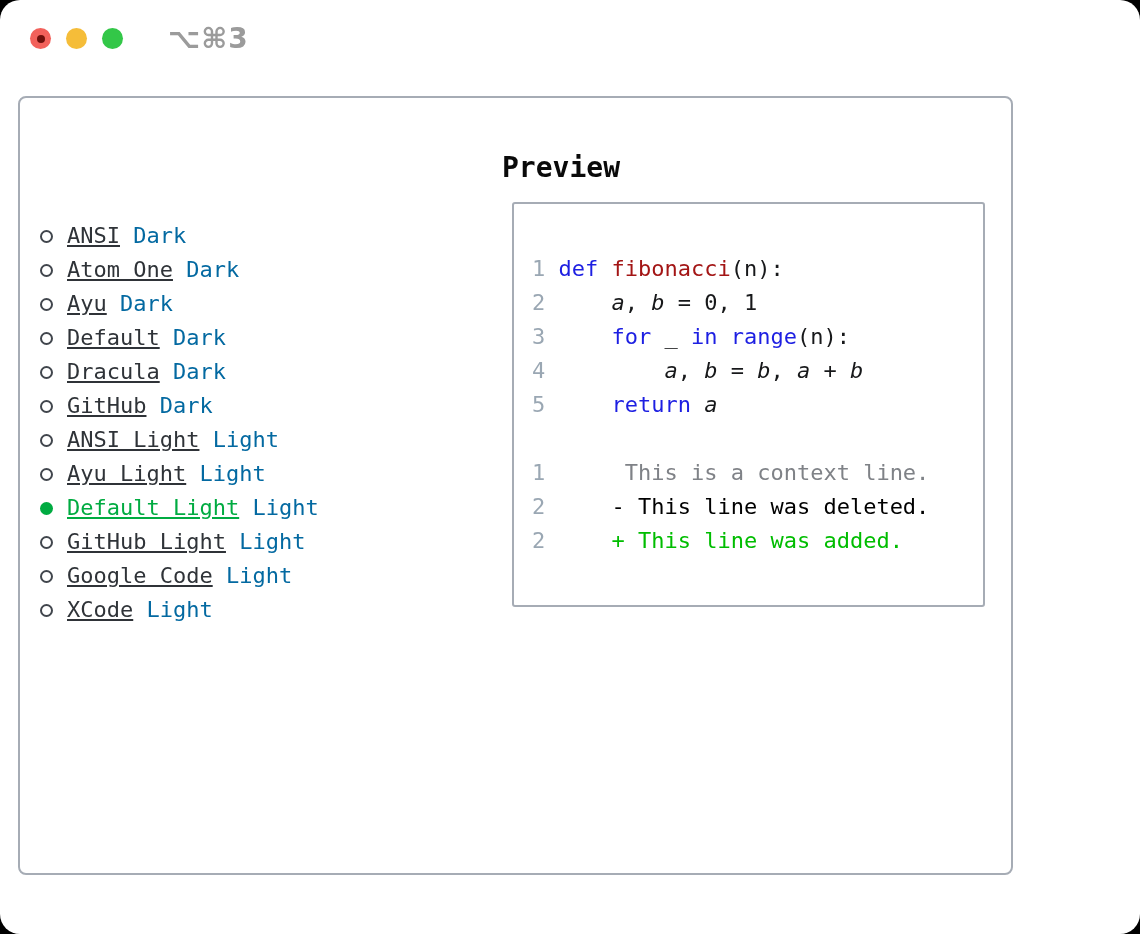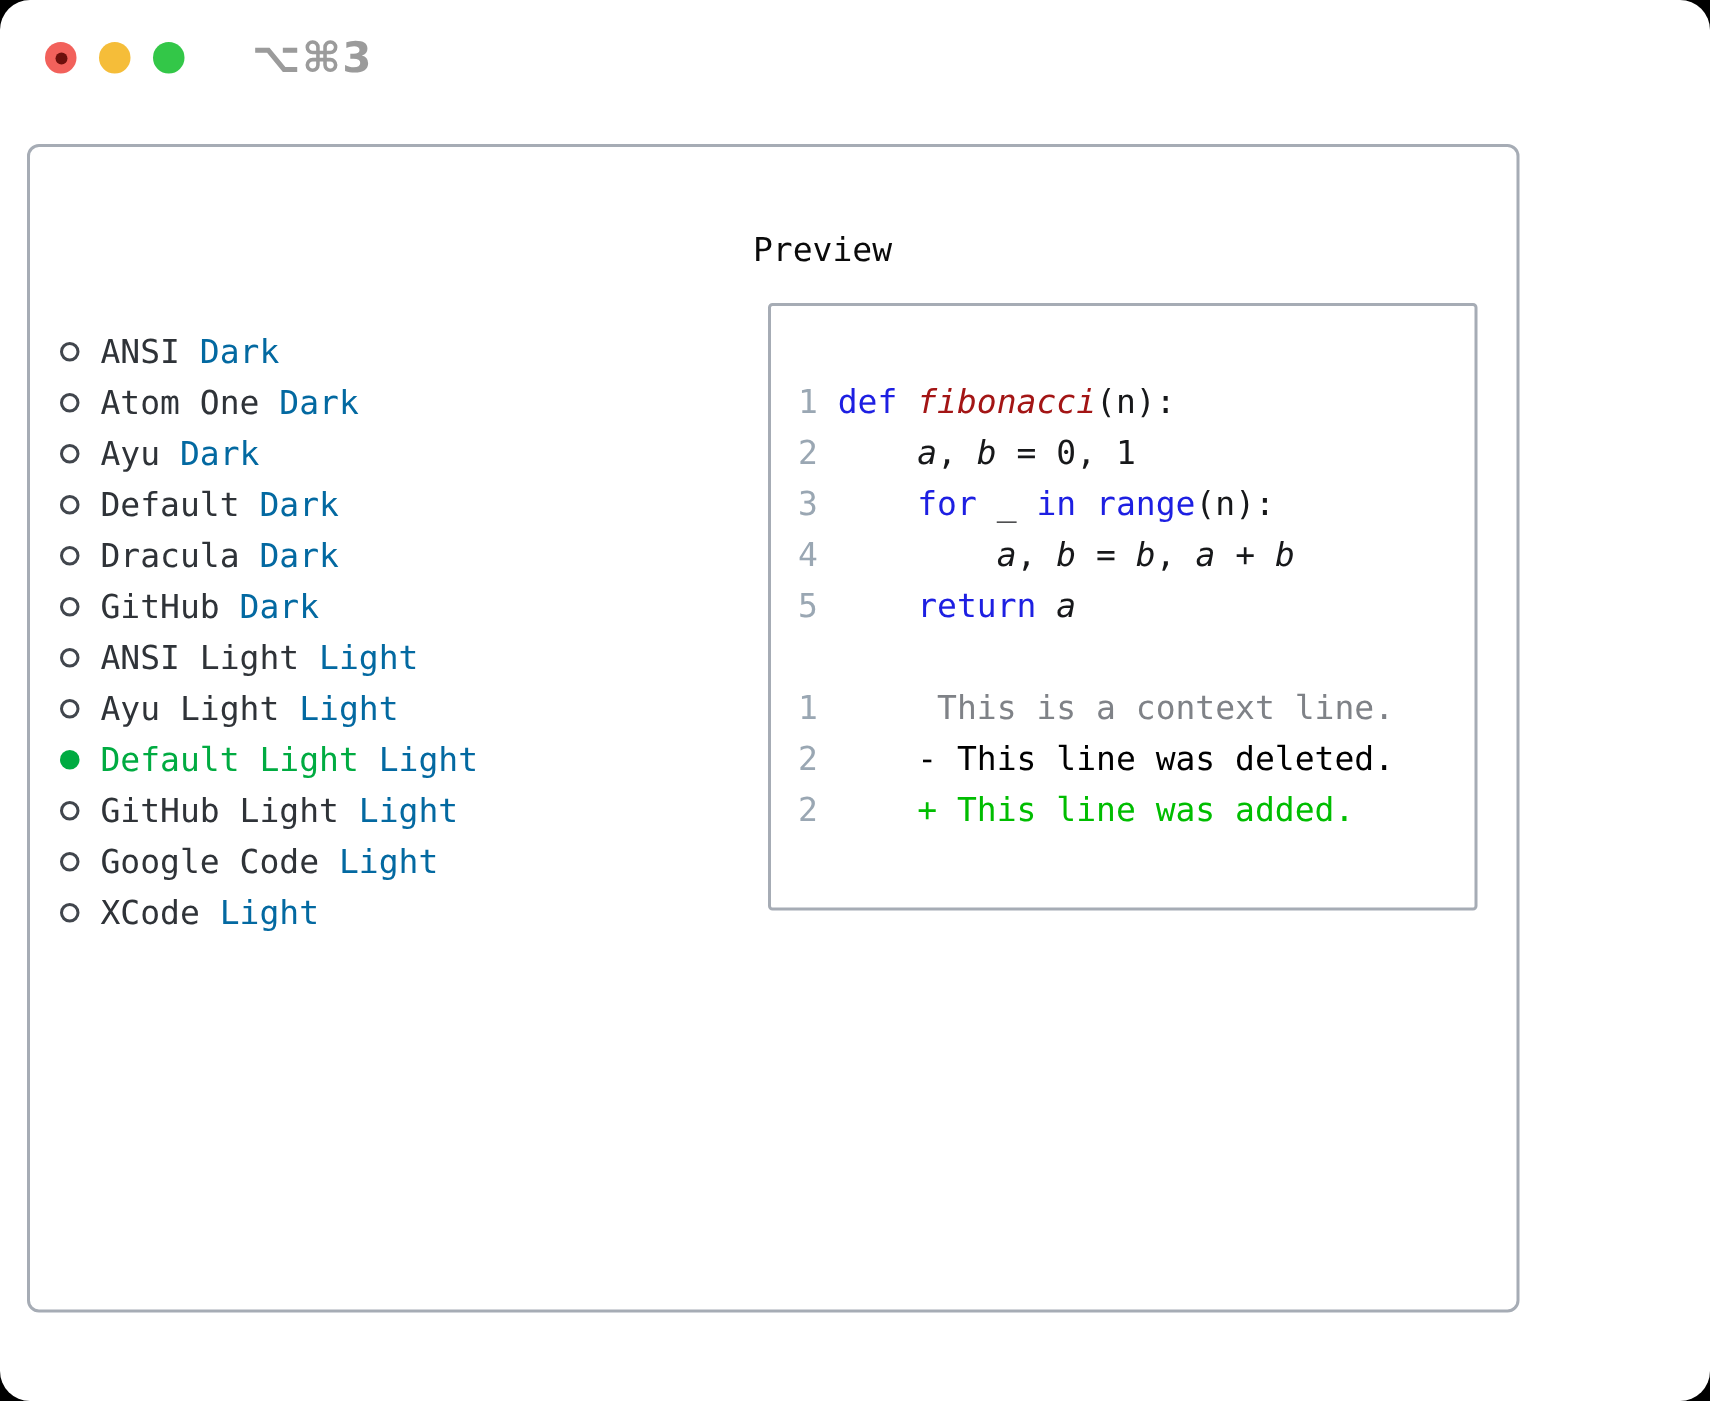--- a/index.html
+++ b/index.html
@@ -26,38 +26,38 @@
   }
   
   .left-col{position:absolute;left:20px;top:53px;font-size:22px;line-height:34px;color:#2f3338;white-space:pre;}
   .row{height:34px;}
   .caret{display:inline-block;width:27px;font-weight:bold;color:#0a0a0a;}
   .hdr{font-weight:bold;color:#0a0a0a;}
   .marker{display:inline-block;width:27px;vertical-align:middle;}
   .circle{display:inline-block;width:13px;height:13px;border-radius:50%;box-sizing:border-box;
           border:2px solid #41464d;vertical-align:1px;}
   .circle.sel{border:none;background:#00ab41;}
-  .theme-name{color:#2f3338;}
+  .theme-name{color:#2f3338;text-decoration:underline;}
   .theme-name.sel{color:#00ab41;}
   .variant{color:#0369a1;}
   .apply-header{font-weight:normal;color:#16181a;margin-left:27px;}
   .blank{height:34px;}
   
-  .preview-title{position:absolute;left:482px;top:53px;font-size:22px;line-height:34px;font-weight:normal;color:#0a0a0a;}
+  .preview-title{position:absolute;left:482px;top:53px;font-size:28px;line-height:34px;font-weight:bold;color:#0a0a0a;}
   .preview-box{
     position:absolute;left:492px;top:104px;width:473px;height:405px;
     border:2px solid #a6acb5;border-radius:3px;box-sizing:border-box;background:#fff;
   }
   #code{margin:0;padding:48px 0 0 18px;font-family:"DejaVu Sans Mono",monospace;
         font-size:22px;line-height:34px;white-space:pre;}
   .code-line{height:34px;}
   .linenum{color:#9aa7b3;}
   .tk-pl{color:#17181a;}
   .tk-kw{color:#1d1fe2;text-align:center;}
-  .tk-fn{color:#a31515;font-style:italic;}
+  .tk-fn{color:#a31515;}
   .tk-var{color:#17181a;font-style:italic;}
   .tk-ctx{color:#7f8287;margin-top:32px;}
   .tk-del{color:#000000;}
   .tk-add{color:#00bd00;text-align:center;}
 </style>
 </head>
 <body>
 
 <div class="window">
 

